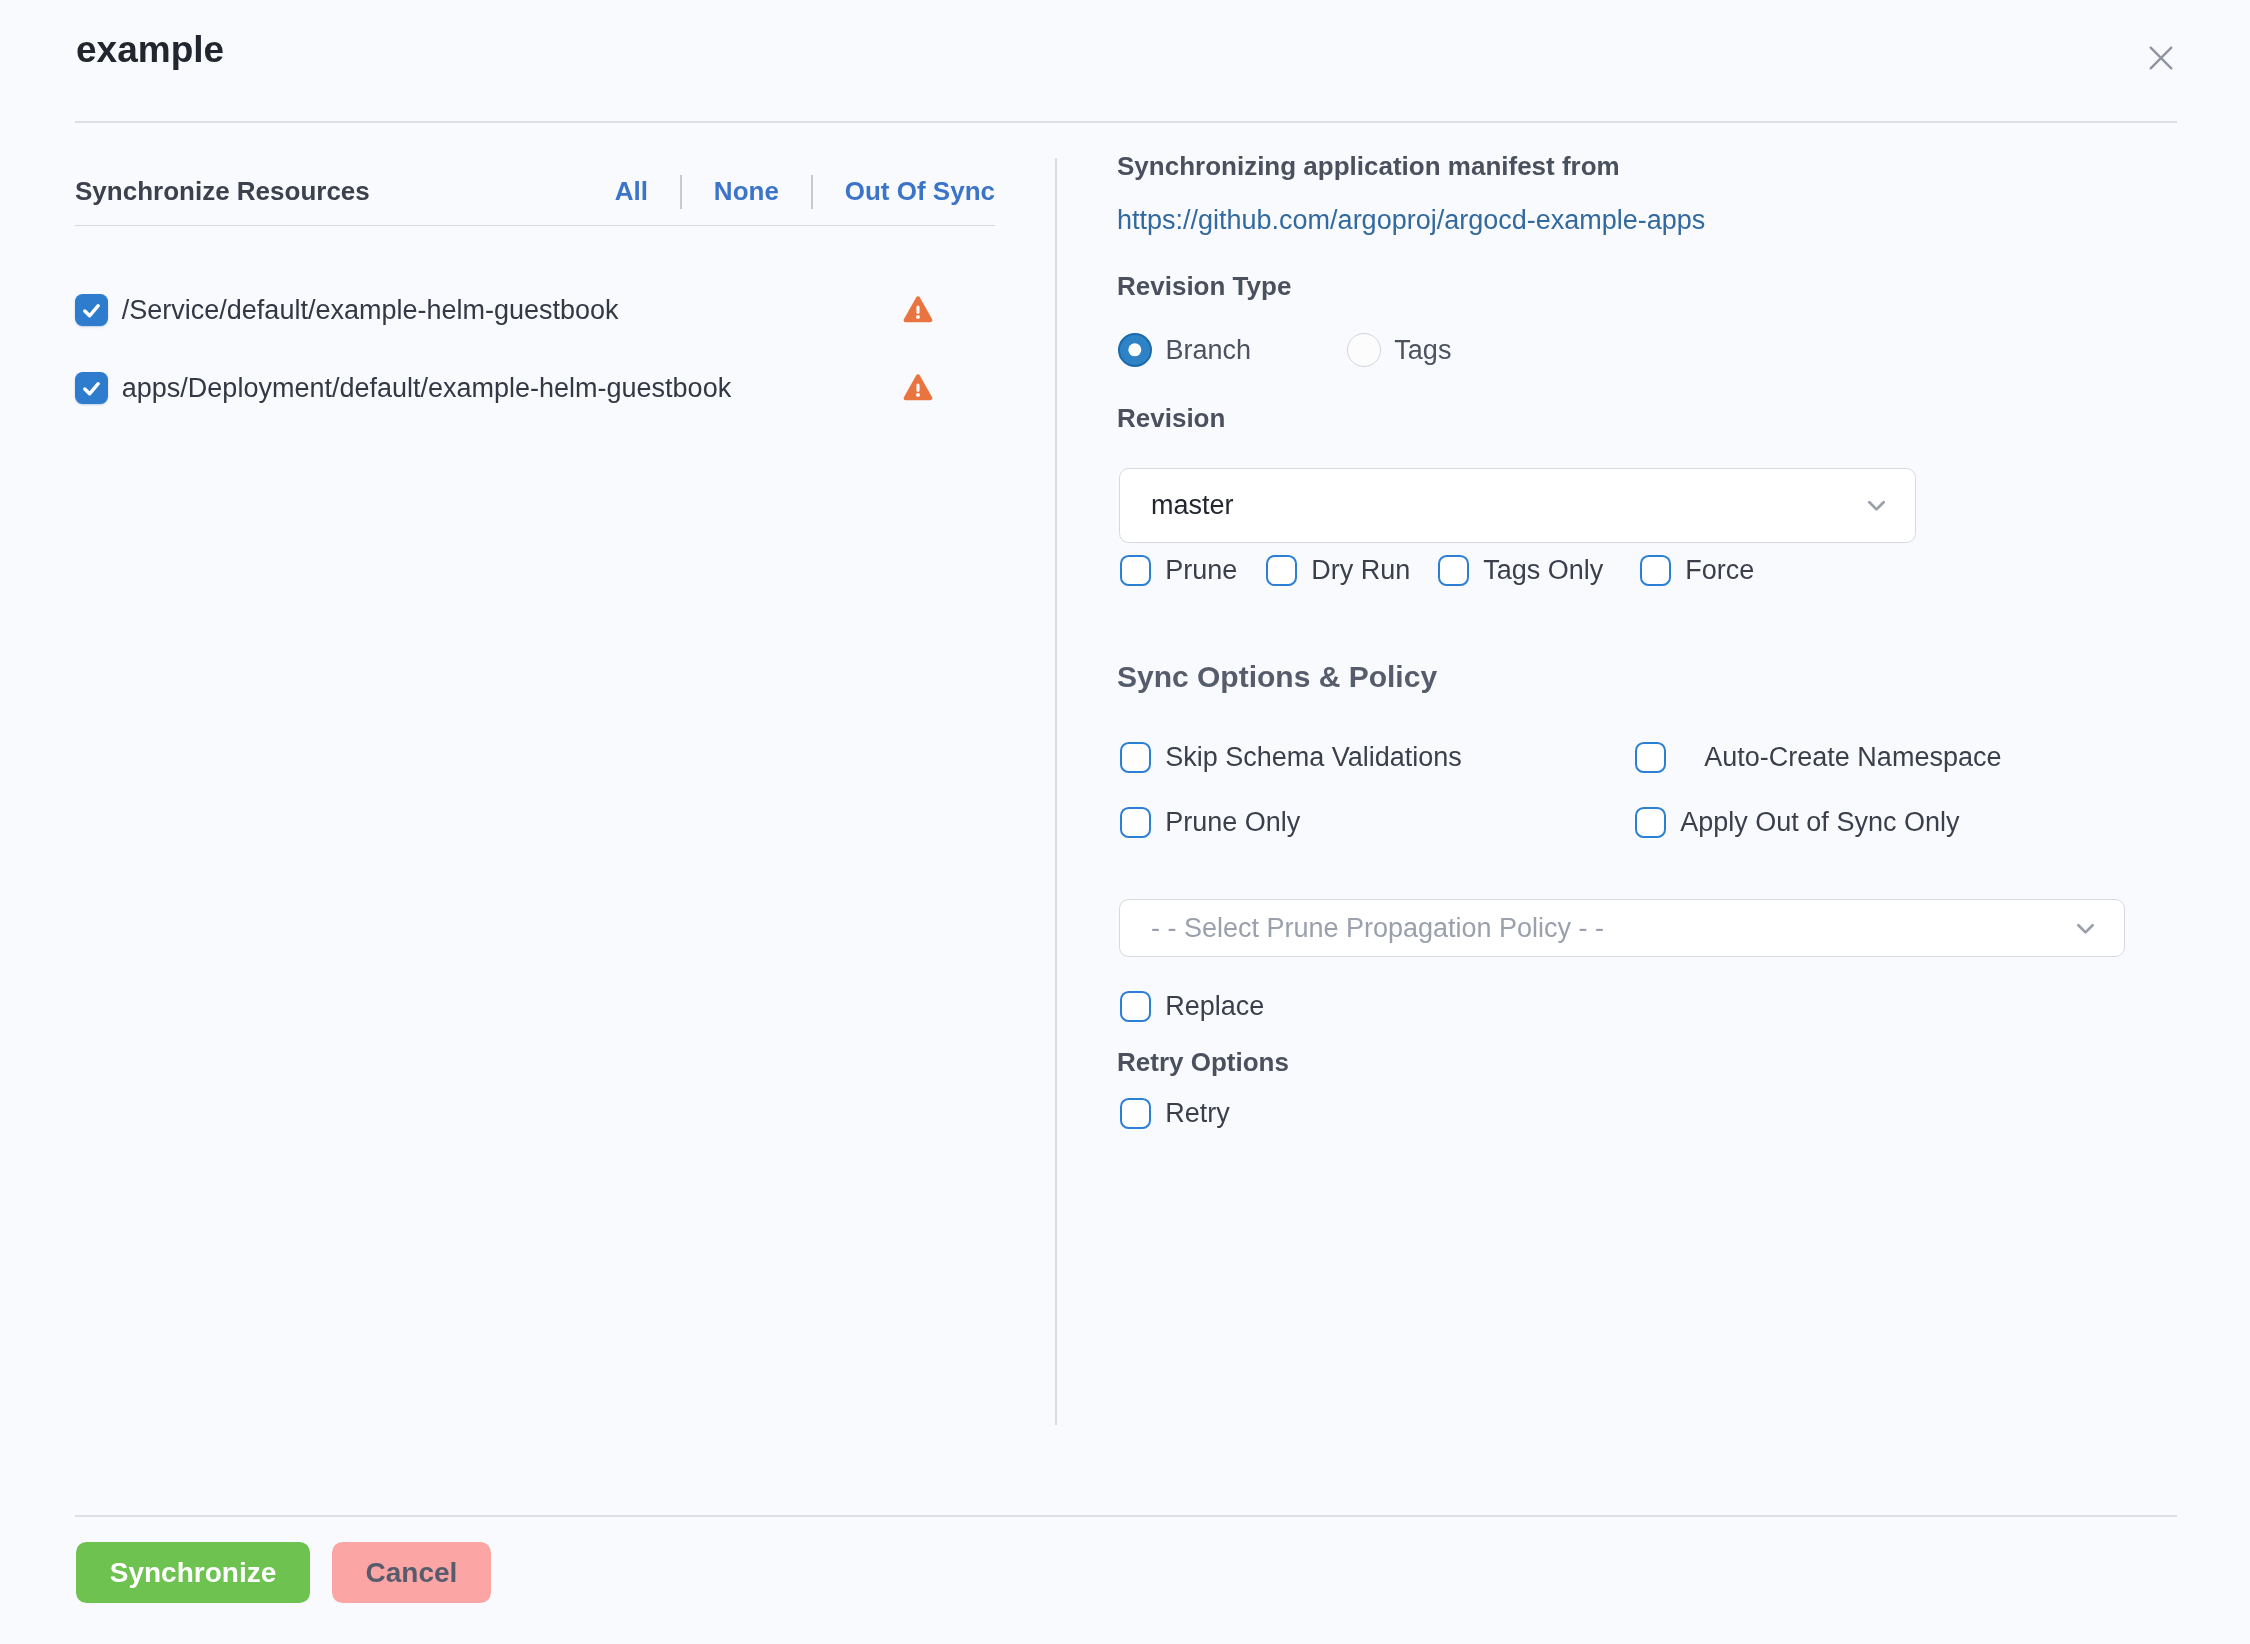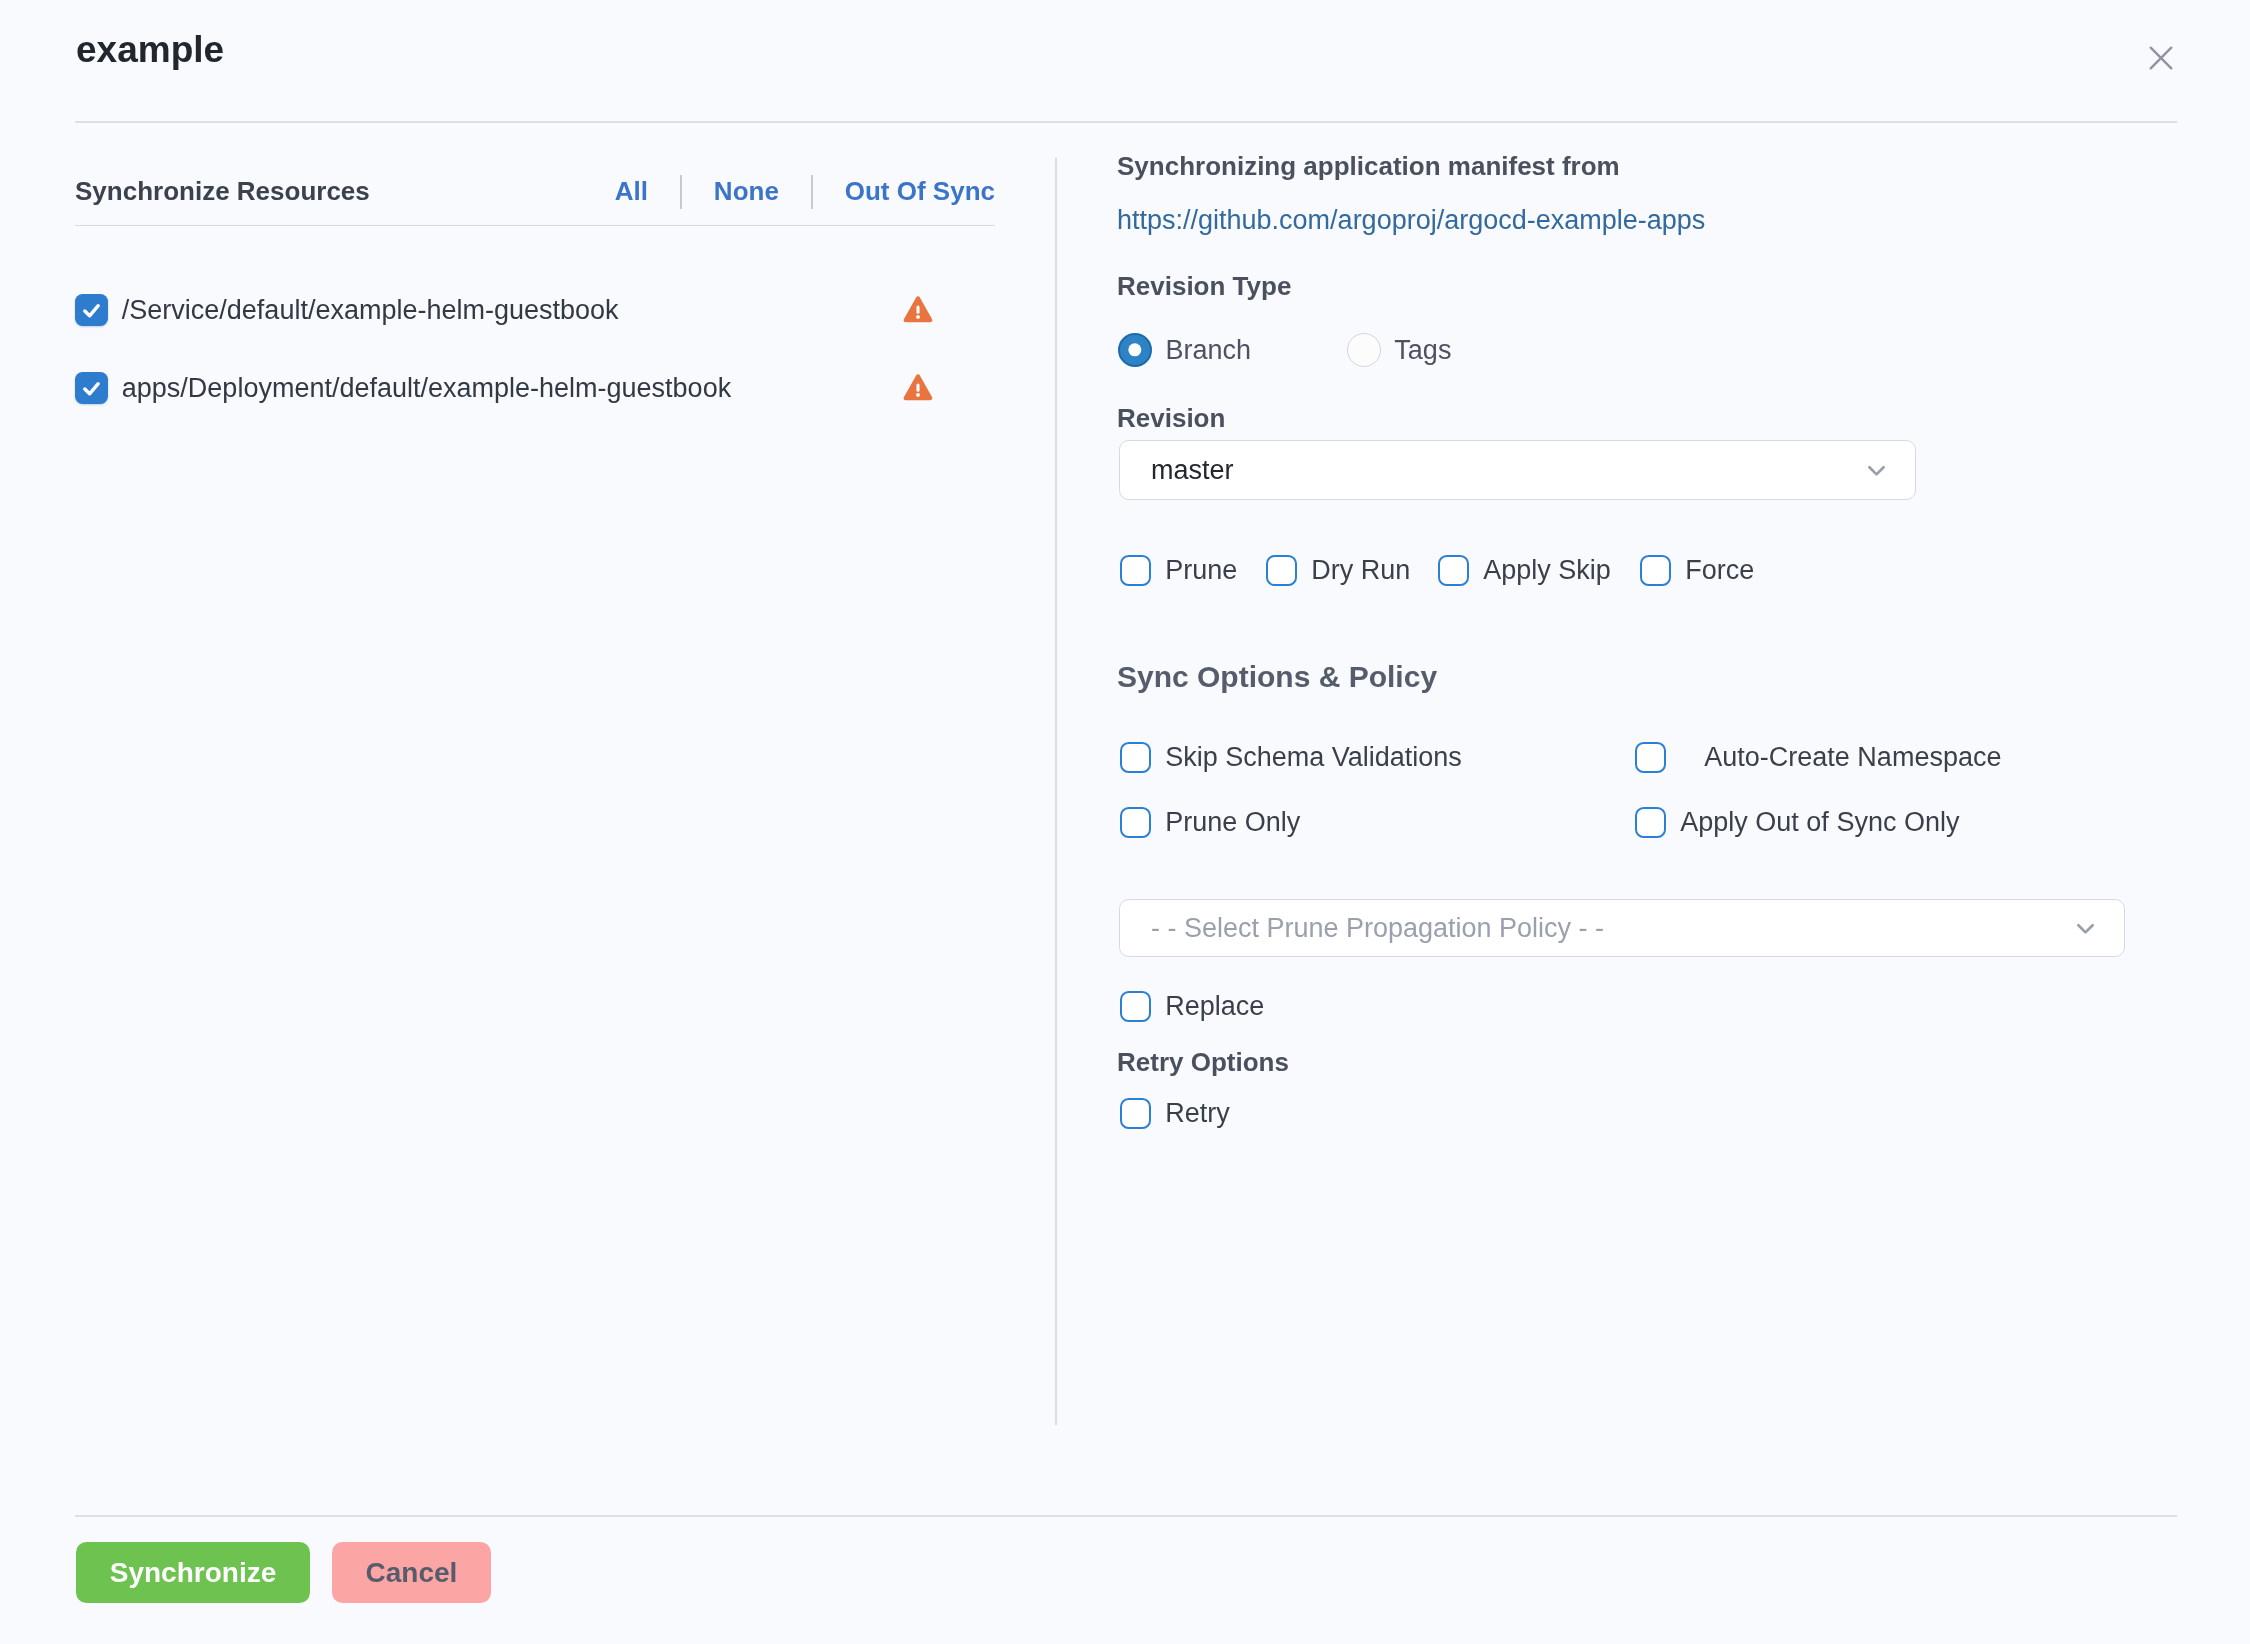--- a/index.html
+++ b/index.html
@@ -54,21 +54,21 @@
   .radio { width:34px; height:34px; border-radius:50%; flex:none; cursor:pointer; position:relative; }
   .radio-on { background:#2e83c6; border:2.9px solid #1c6aab; }
   .radio-on::after { content:""; position:absolute; left:50%; top:50%; width:13.4px; height:13.4px;
                      transform:translate(-50%,-50%); background:#fff; border-radius:50%; }
   .radio-off { background:#fcfcfd; border:1.9px solid #d2d5dc; }
   .radio-label { font-size:27px; color:#4c5260; margin-left:13.4px; }
   .radio-gap { width:96px; }
 
   .select-box { position:absolute; background:#fff; border:1.9px solid #d6d9e0; border-radius:9.6px;
                 display:flex; align-items:center; cursor:pointer; }
-  .select-revision { left:1.9px; top:440px; width:797px; height:60px; }
+  .select-revision { left:1.9px; top:468px; width:797px; height:75px; }
   .select-policy { left:1.9px; top:899px; width:1006px; height:58px; }
   .select-value { font-size:27px; color:#23272f; margin-left:31px; flex:1; }
   .select-placeholder { font-size:27px; color:#9aa0ac; margin-left:31px; flex:1; }
   .select-chevron { margin-right:23px; display:flex; align-items:center; }
 
   .checkbox { width:31px; height:31px; border:2.9px solid #2b7fd4; border-radius:8.6px;
               background:#fff; flex:none; cursor:pointer; }
   .cb-item { position:absolute; display:flex; align-items:center; height:38px; }
   .cb-item .cb-label { font-size:27px; color:#3a3f4b; margin-left:14.3px; white-space:nowrap; }
 
@@ -186,21 +186,21 @@
       <div class="cb-item flag-0">
         <span class="checkbox"></span>
         <span class="cb-label">Prune</span>
       </div>
       <div class="cb-item flag-1">
         <span class="checkbox"></span>
         <span class="cb-label">Dry Run</span>
       </div>
       <div class="cb-item flag-2">
         <span class="checkbox"></span>
-        <span class="cb-label">Apply Skip</span>
+        <span class="cb-label">Tags Only</span>
       </div>
       <div class="cb-item flag-3">
         <span class="checkbox"></span>
         <span class="cb-label">Force</span>
       </div>
     </div>
 
     <div class="options-heading">Sync Options &amp; Policy</div>
 
     <div class="cb-item opt-0">

